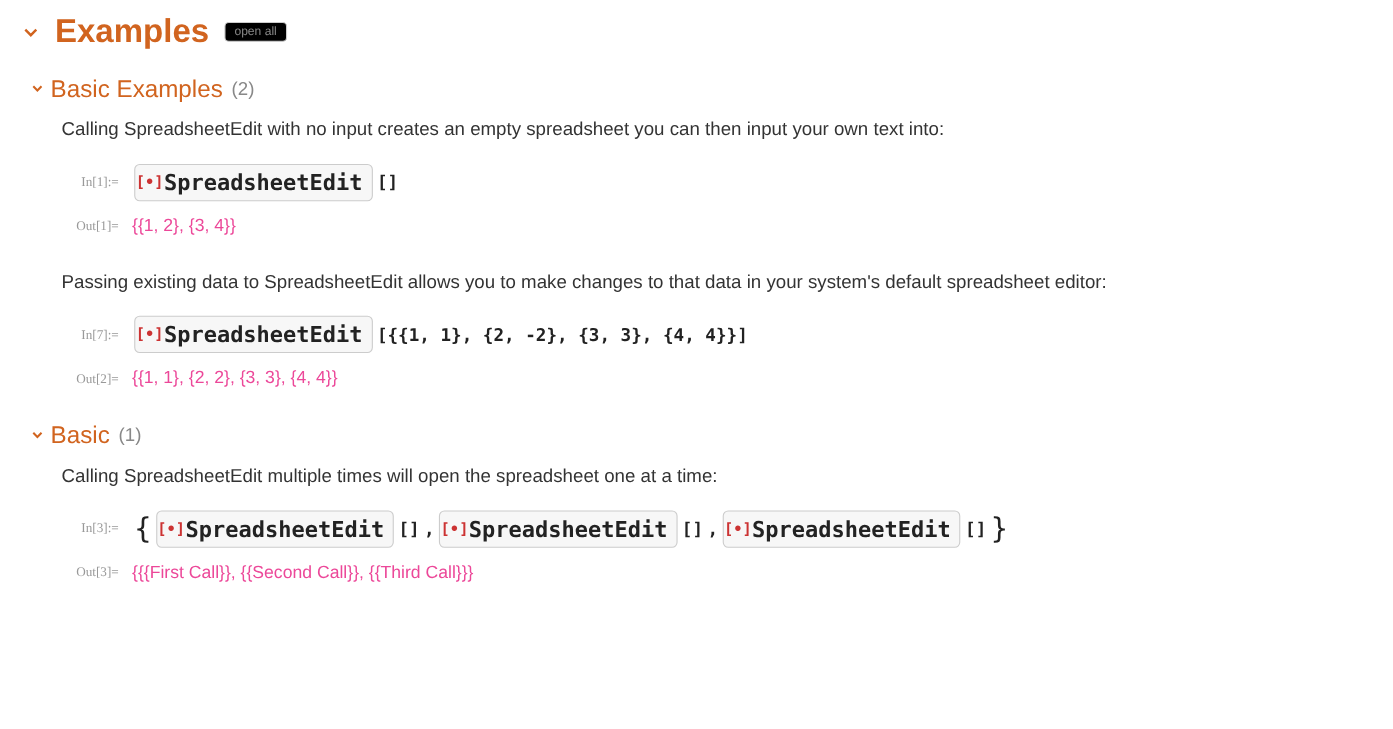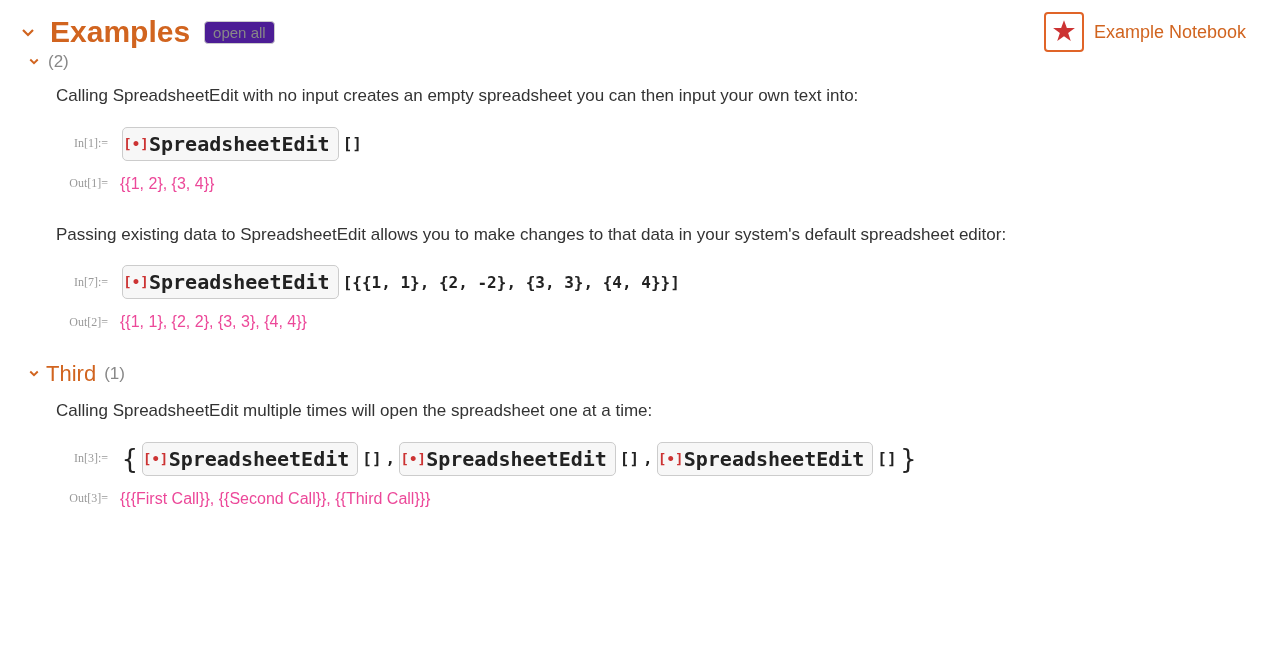--- a/index.html
+++ b/index.html
@@ -9,41 +9,42 @@
     font-family: -apple-system, BlinkMacSystemFont, "Segoe UI", Helvetica, Arial, sans-serif;
     color: #333;
     font-size: 17px;
     background: #fff;
     width: 1266px;
   }
   .top-row {
     display: flex;
     align-items: center;
     justify-content: space-between;
+    margin-bottom: 22px;
   }
   .left-group { display: flex; align-items: center; gap: 10px; }
   .chevron {
     display: inline-flex;
     align-items: center;
     padding-right: 4px;
     color: #d1641f;
   }
   .h1 {
     font-size: 30px;
     font-weight: 600;
     color: #d1641f;
     margin: 0;
   }
   .open-all {
-    font-size: 15px;
+    font-size: 11px;
     color: #888;
     border: 1px solid #ccc;
     border-radius: 4px;
     padding: 2px 8px;
-    background: #4c1d95;
+    background: #000000;
     cursor: pointer;
     margin-left: 4px;
   }
   .example-nb {
     display: flex;
     align-items: center;
     gap: 10px;
     cursor: pointer;
   }
   .nb-icon-box {
@@ -120,38 +121,29 @@
   <div class="left-group">
     <span class="chevron">
       <svg width="16" height="16" viewBox="0 0 16 16">
           <path d="M3 6 L8 11 L13 6" fill="none" stroke="#d1641f" stroke-width="2.2"></path>
         </svg>
     </span>
     <h1 class="h1">Examples</h1>
     <button class="open-all">open all</button>
   </div>
 
-  <div class="example-nb">
-    <div class="nb-icon-box">
-      <svg width="26" height="26" viewBox="0 0 100 100">
-          <g fill="#c33">
-            <polygon points="50,5 61,35 92,35 66,54 76,85 50,66 24,85 34,54 8,35 39,35"></polygon>
-          </g>
-        </svg>
-    </div>
-    <span class="nb-label">Example Notebook</span>
-  </div>
 </div>
 
 <div class="section-head">
   <span class="chev-sm">
     <svg width="12" height="12" viewBox="0 0 16 16">
         <path d="M3 6 L8 11 L13 6" fill="none" stroke="#d1641f" stroke-width="2.5"></path>
       </svg>
   </span>
+  <span class="section-title">Basic Examples</span>
   <span class="section-count">(2)</span>
 </div>
 
 <p class="body-text">Calling SpreadsheetEdit with no input creates an empty spreadsheet you can then input your own text into:</p>
 
 <div class="io-row">
   <span class="io-label">In[1]:=</span>
   <span class="code">
     <span class="resource-fn">
       <span class="rf-badge">[•]</span>
@@ -183,21 +175,21 @@
   <span class="io-label">Out[2]=</span>
   <span class="out">{{1, 1}, {2, 2}, {3, 3}, {4, 4}}</span>
 </div>
 
 <div class="section-head">
   <span class="chev-sm">
     <svg width="12" height="12" viewBox="0 0 16 16">
         <path d="M3 6 L8 11 L13 6" fill="none" stroke="#d1641f" stroke-width="2.5"></path>
       </svg>
   </span>
-  <span class="section-title">Third</span>
+  <span class="section-title">Basic</span>
   <span class="section-count">(1)</span>
 </div>
 
 <p class="body-text">Calling SpreadsheetEdit multiple times will open the spreadsheet one at a time:</p>
 
 <div class="io-row">
   <span class="io-label">In[3]:=</span>
   <span class="code">
     <span class="brace-big">{</span>
     <span class="resource-fn">

